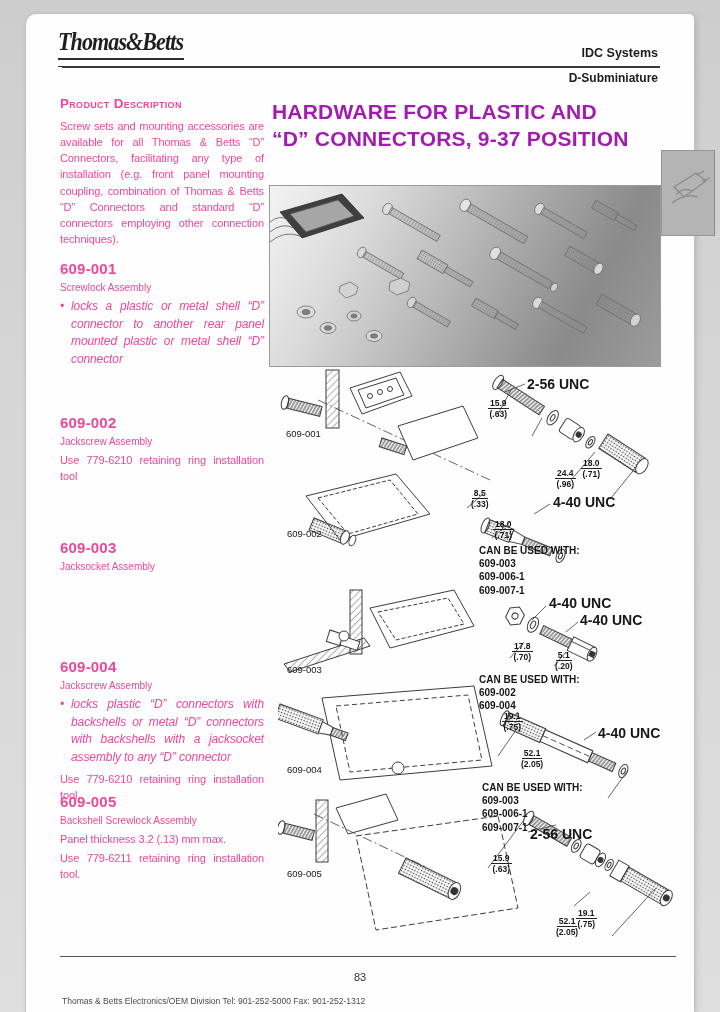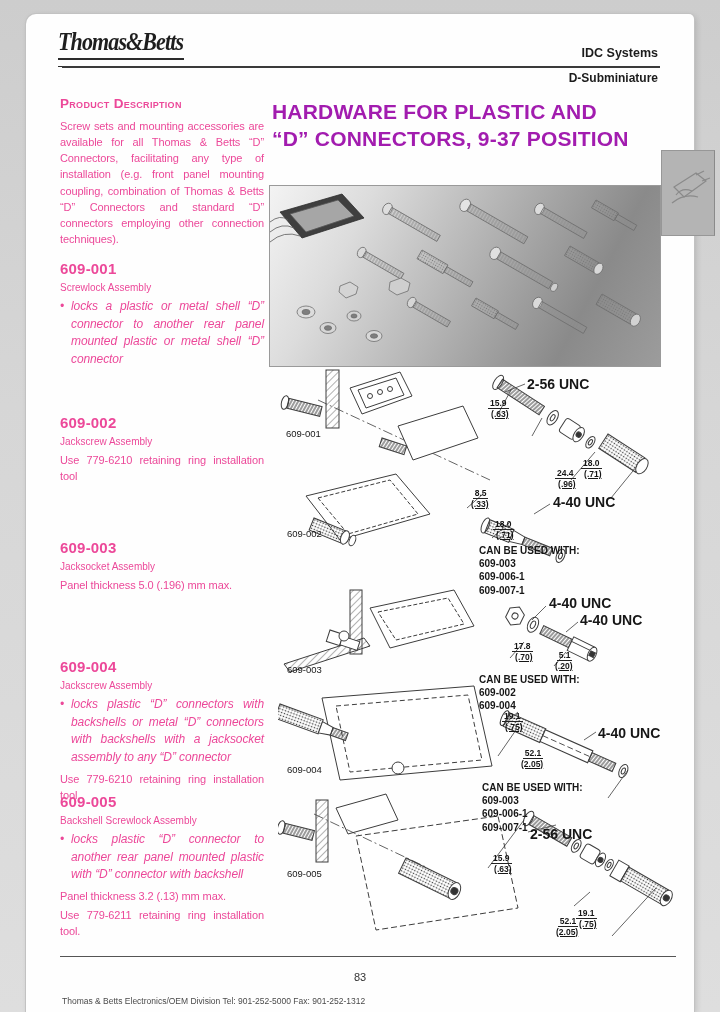--- a/index.html
+++ b/index.html
@@ -43,23 +43,23 @@
     box-shadow:0 0 0 1px #9a9a9a;}
   .photo-svg{position:absolute;inset:0;width:100%;height:100%;}
   .edge-tab{position:absolute;left:661px;top:150px;width:52px;height:84px;
     background:#b4b4b4;border:1px solid #979797;border-right-color:#8a8a8a;}
   .edge-tab svg{width:100%;height:100%;}
   
   .diagpanel{position:absolute;left:278px;top:368px;width:437px;height:590px;}
   .diag-svg{position:absolute;left:0;top:0;width:437px;height:590px;}
   .ann{position:absolute;font-size:14px;color:#161616;line-height:1.1;white-space:nowrap;}
   .dlabel{position:absolute;font-size:9.5px;color:#161616;white-space:nowrap;}
-  .frac{display:inline-flex;flex-direction:column;align-items:flex-end;font-size:8.5px;font-weight:bold;}
+  .frac{display:inline-flex;flex-direction:column;align-items:center;font-size:8.5px;font-weight:bold;}
   .frac .num{border-bottom:1px solid #222;padding:0 2px 0 2px;}
-  .frac .den{padding-top:.5px;text-decoration:underline;}
+  .frac .den{padding-top:.5px;}
   .compat{position:absolute;font-size:10px;font-weight:bold;line-height:1.32;color:#161616;white-space:nowrap;}
   .compat span{display:block;}
   .thread-lbl{font-weight:bold;}
   
   .foot-rule{position:absolute;left:60px;top:956px;width:616px;height:1px;background:#555;}
   .foot-text{position:absolute;left:62px;top:996px;font-size:8.5px;color:#4a4a4a;}
   .page-num{position:absolute;left:0;top:971px;width:720px;text-align:center;font-size:11px;color:#333;}
 </style>
 </head>
 <body>
@@ -85,34 +85,32 @@
 
 <div class="col" style="top:414px">
   <h3 class="part-no">609-002</h3>
   <p class="sub-name">Jackscrew Assembly</p>
   <p class="note">Use 779-6210 retaining ring installation tool</p>
 </div>
 
 <div class="col" style="top:539px">
   <h3 class="part-no">609-003</h3>
   <p class="sub-name">Jacksocket Assembly</p>
-  <p class="note">Panel thickness 5.0 (.196) mm max.</p>
 </div>
 
 <div class="col" style="top:658px">
   <h3 class="part-no">609-004</h3>
   <p class="sub-name">Jackscrew Assembly</p>
   <p class="bullet">locks plastic “D” connectors with backshells or metal “D” connectors with backshells with a jacksocket assembly to any “D” connector</p>
   <p class="note">Use 779-6210 retaining ring installation tool.</p>
 </div>
 
 <div class="col" style="top:793px">
   <h3 class="part-no">609-005</h3>
   <p class="sub-name">Backshell Screwlock Assembly</p>
-  <p class="bullet">locks plastic “D” connector to another rear panel mounted plastic with “D” connector with backshell</p>
   <p class="note">Panel thickness 3.2 (.13) mm max.</p>
   <p class="note">Use 779-6211 retaining ring installation tool.</p>
 </div>
 
 <div class="title">
   <div>HARDWARE FOR PLASTIC AND</div>
   <div>“D” CONNECTORS, 9-37 POSITION</div>
 </div>
 
 <div class="photo">

